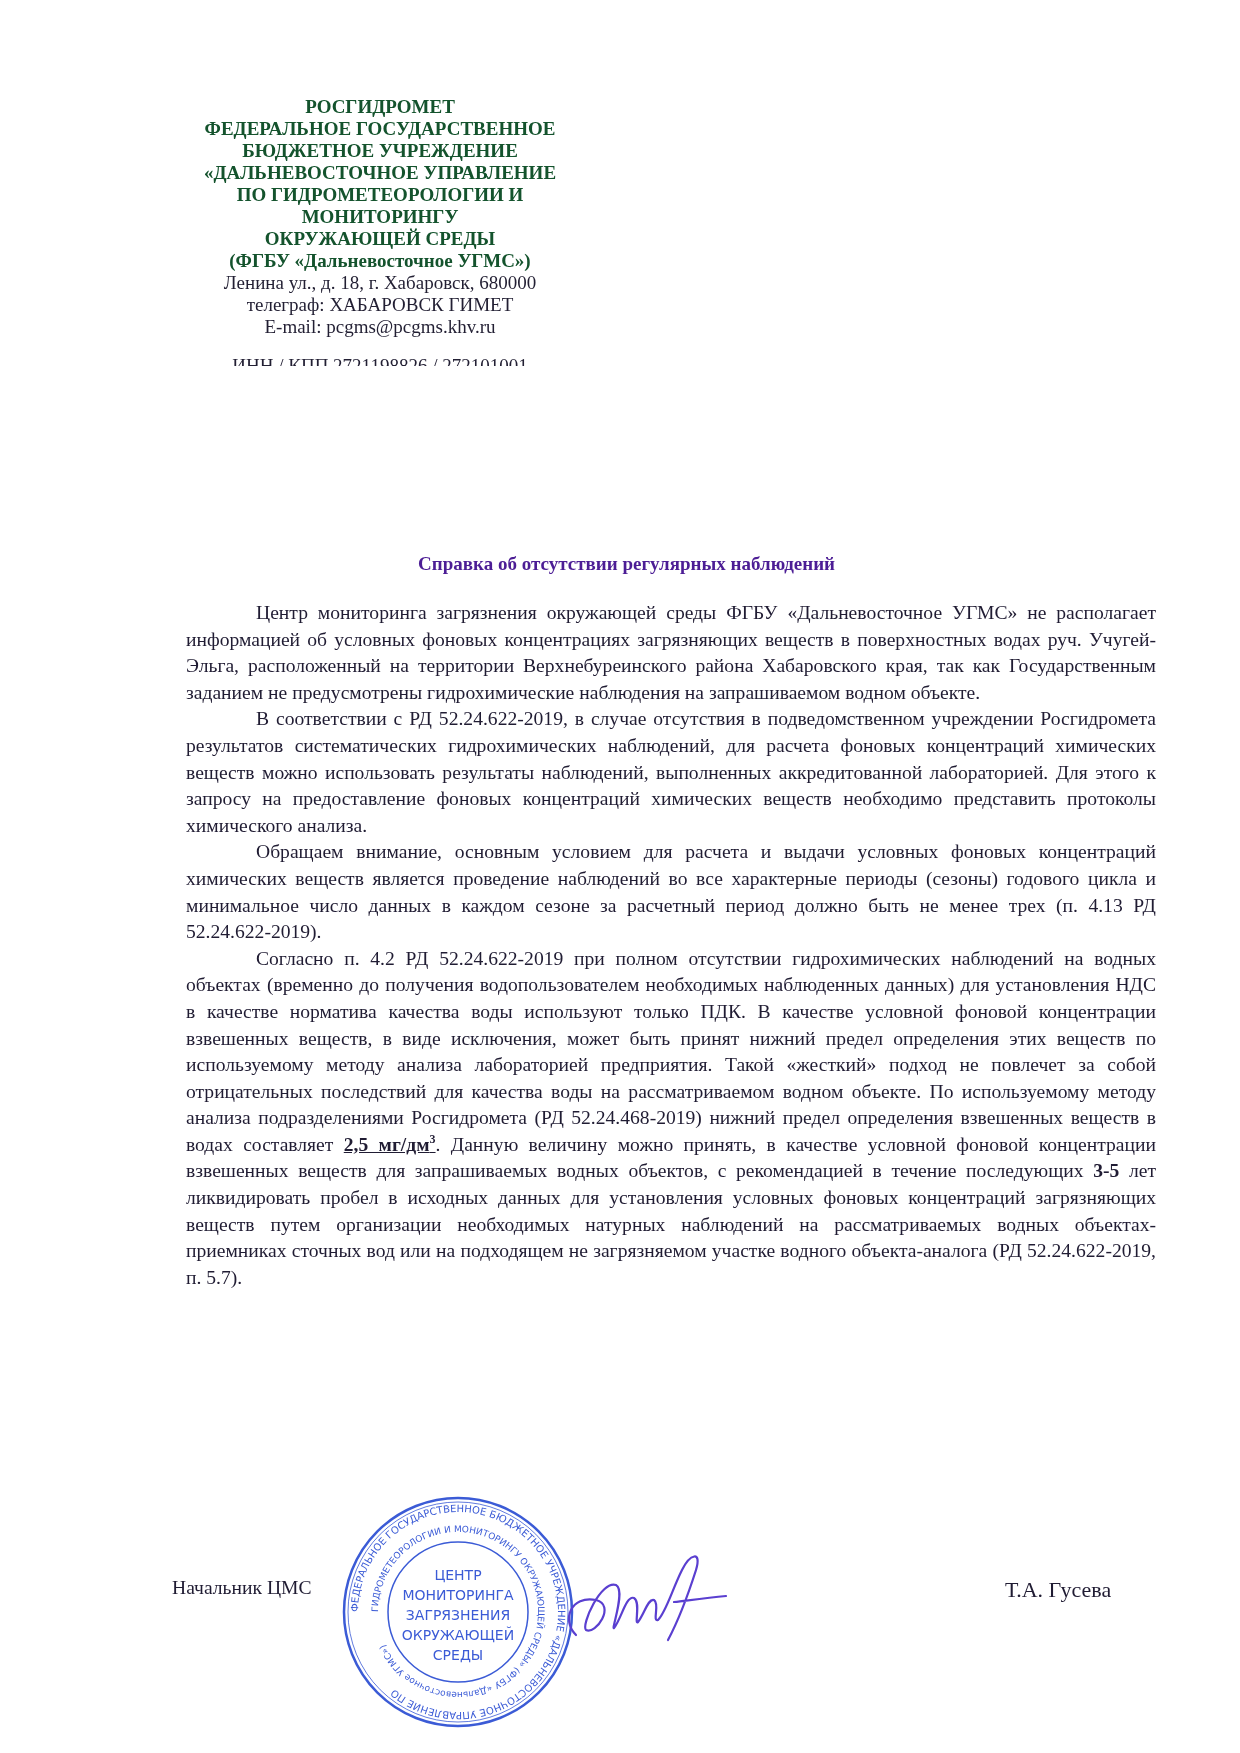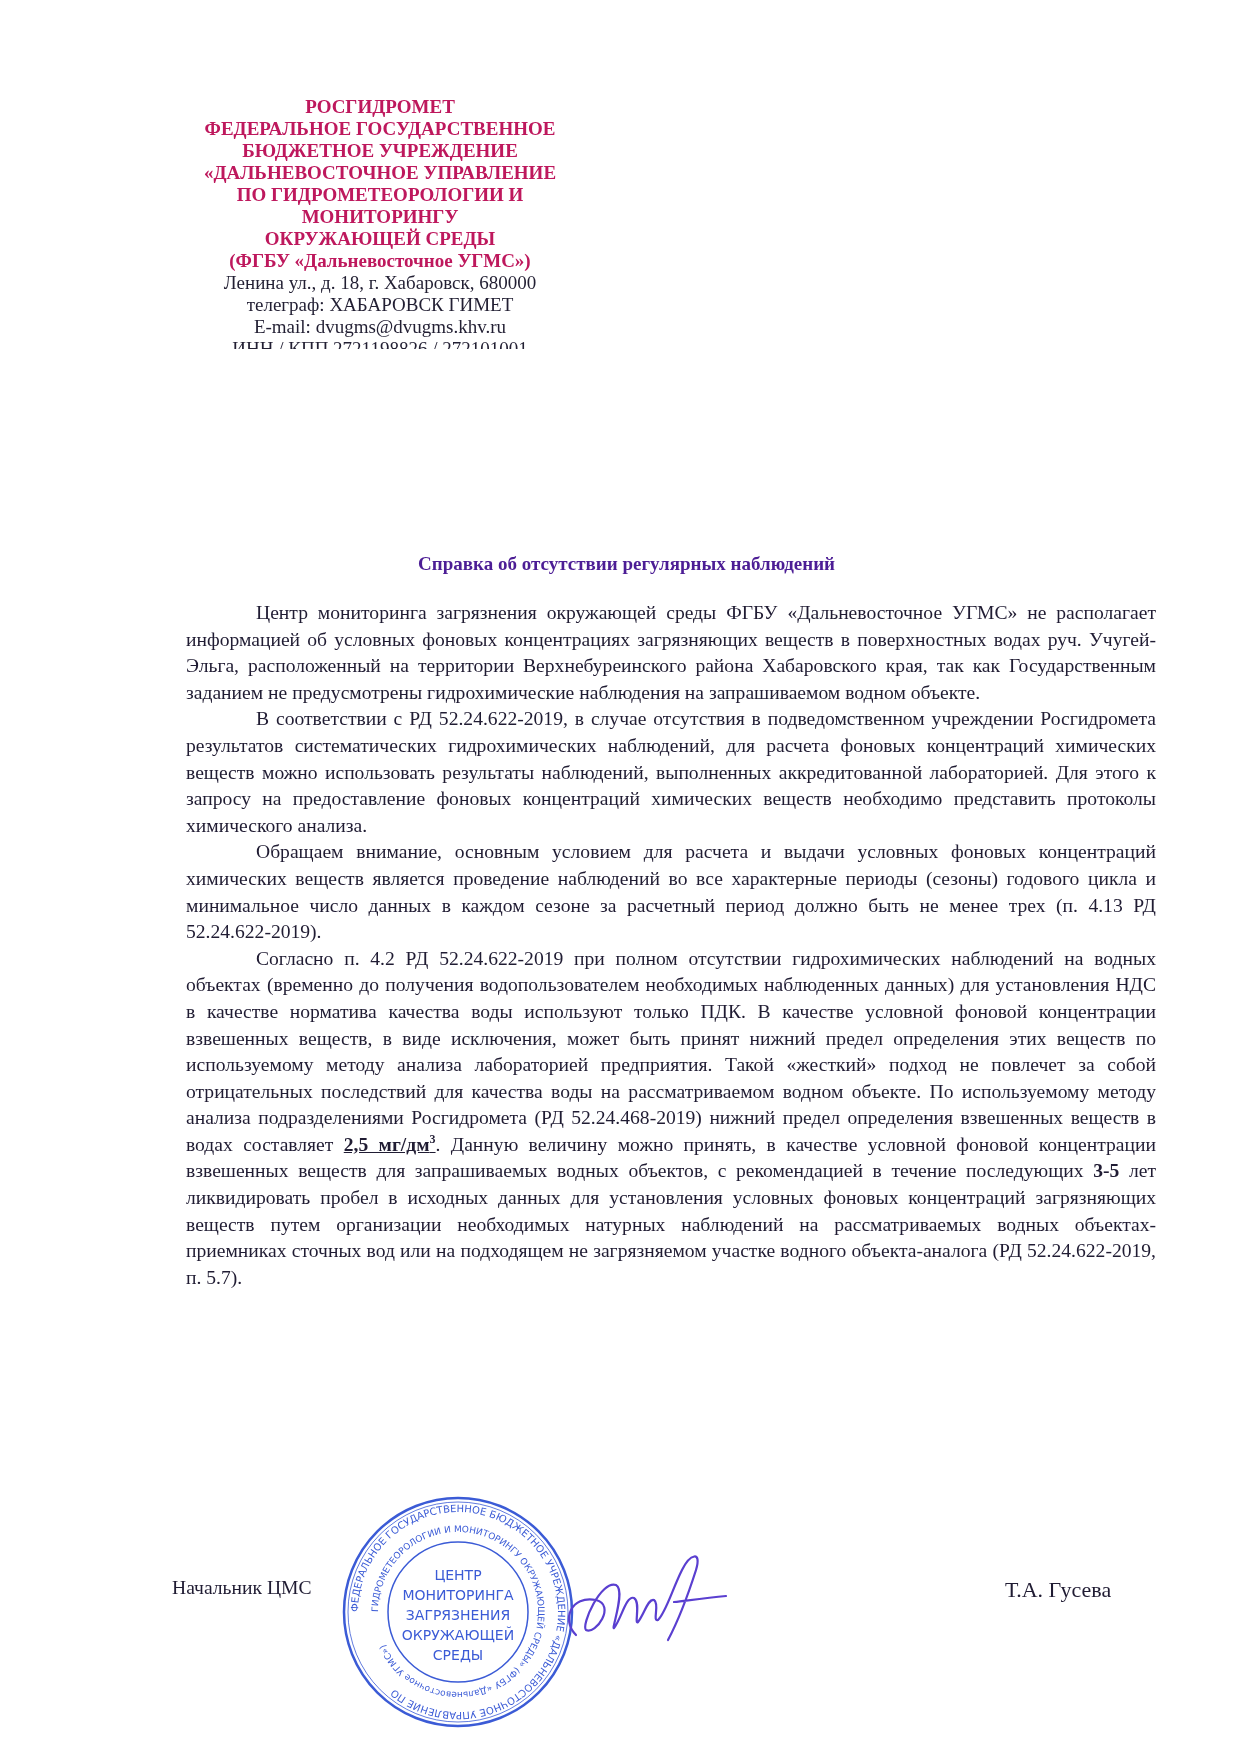--- a/index.html
+++ b/index.html
@@ -5,23 +5,23 @@
   html, body { margin: 0; padding: 0; background: #ffffff; }
   body {
     width: 1240px; height: 1753px; position: relative; overflow: hidden;
     font-family: "Liberation Serif", "DejaVu Serif", serif;
     color: #1d1a2e;
   }
   .letterhead {
     position: absolute; left: 160px; top: 96px; width: 440px;
     text-align: center; line-height: 22px;
   }
-  .lh-bold { font-weight: bold; font-size: 19px; display: block; color: #be185d; }
+  .lh-bold { font-weight: bold; font-size: 19px; display: block; color: #14532d; }
   .lh-plain { font-size: 19px; display: block; color: #221f33; }
-  .lh-clip { height: 11px; overflow: hidden; display: block; font-size: 19px; color: #221f33; line-height: 22px; }
+  .lh-clip { height: 11px; overflow: hidden; display: block; font-size: 19px; color: #221f33; line-height: 22px; margin-top: 17px; }
 
   .doc-title {
     position: absolute; left: 418px; top: 553px;
     font-size: 19px; font-weight: bold; color: #4c1d95;
   }
   .body-text {
     position: absolute; left: 186px; top: 600px; width: 970px;
     font-size: 19.6px; line-height: 26.6px; text-align: justify; color: #201c33;
   }
   .body-text p { margin: 0; text-indent: 70px; }
@@ -49,21 +49,21 @@
   <span class="lh-bold">РОСГИДРОМЕТ</span>
   <span class="lh-bold">ФЕДЕРАЛЬНОЕ ГОСУДАРСТВЕННОЕ</span>
   <span class="lh-bold">БЮДЖЕТНОЕ УЧРЕЖДЕНИЕ</span>
   <span class="lh-bold">«ДАЛЬНЕВОСТОЧНОЕ УПРАВЛЕНИЕ</span>
   <span class="lh-bold">ПО ГИДРОМЕТЕОРОЛОГИИ И</span>
   <span class="lh-bold">МОНИТОРИНГУ</span>
   <span class="lh-bold">ОКРУЖАЮЩЕЙ СРЕДЫ</span>
   <span class="lh-bold">(ФГБУ «Дальневосточное УГМС»)</span>
   <span class="lh-plain">Ленина ул., д. 18,  г. Хабаровск, 680000</span>
   <span class="lh-plain">телеграф: ХАБАРОВСК ГИМЕТ</span>
-  <span class="lh-plain">E-mail: dvugms@dvugms.khv.ru</span>
+  <span class="lh-plain">E-mail: pcgms@pcgms.khv.ru</span>
   <span class="lh-clip">ИНН / КПП 2721198826 / 272101001</span>
 </div>
 
 <div class="doc-title">Справка об отсутствии регулярных наблюдений</div>
 
 <div class="body-text">
   <p>Центр мониторинга загрязнения окружающей среды ФГБУ «Дальневосточное УГМС» не располагает информацией об условных фоновых концентрациях загрязняющих веществ в поверхностных водах руч. Учугей-Эльга, расположенный на территории Верхнебуреинского района Хабаровского края, так как Государственным заданием не предусмотрены гидрохимические наблюдения на запрашиваемом водном объекте.</p>
   <p>В соответствии с РД 52.24.622-2019, в случае отсутствия в подведомственном учреждении Росгидромета результатов систематических гидрохимических наблюдений, для расчета фоновых концентраций химических веществ можно использовать результаты наблюдений, выполненных аккредитованной лабораторией. Для этого к запросу на предоставление фоновых концентраций химических веществ необходимо представить протоколы химического анализа.</p>
   <p>Обращаем внимание, основным условием для расчета и выдачи условных фоновых концентраций химических веществ является проведение наблюдений во все характерные периоды (сезоны) годового цикла и минимальное число данных в каждом сезоне за расчетный период должно быть не менее трех (п. 4.13 РД 52.24.622-2019).</p>
   <p><span>Согласно п. 4.2 РД 52.24.622-2019 при полном отсутствии гидрохимических наблюдений на водных объектах (временно до получения водопользователем необходимых наблюденных данных) для установления НДС в качестве норматива качества воды используют только ПДК. В качестве условной фоновой концентрации взвешенных веществ, в виде исключения, может быть принят нижний предел определения этих веществ по используемому методу анализа лабораторией предприятия. Такой «жесткий» подход не повлечет за собой отрицательных последствий для качества воды на рассматриваемом водном объекте. По используемому методу анализа подразделениями Росгидромета (РД 52.24.468-2019) нижний предел определения взвешенных веществ в водах составляет </span><span class="bold-u"><span>2,5 мг/дм</span><span class="sup">3</span></span><span>. Данную величину можно принять, в качестве условной фоновой концентрации взвешенных веществ для запрашиваемых водных объектов, с рекомендацией в течение последующих </span><span class="bold">3-5</span><span> лет ликвидировать пробел в исходных данных для установления условных фоновых концентраций загрязняющих веществ путем организации необходимых натурных наблюдений на рассматриваемых водных объектах-приемниках сточных вод или на подходящем не загрязняемом участке водного объекта-аналога (РД 52.24.622-2019, п. 5.7).</span></p>

